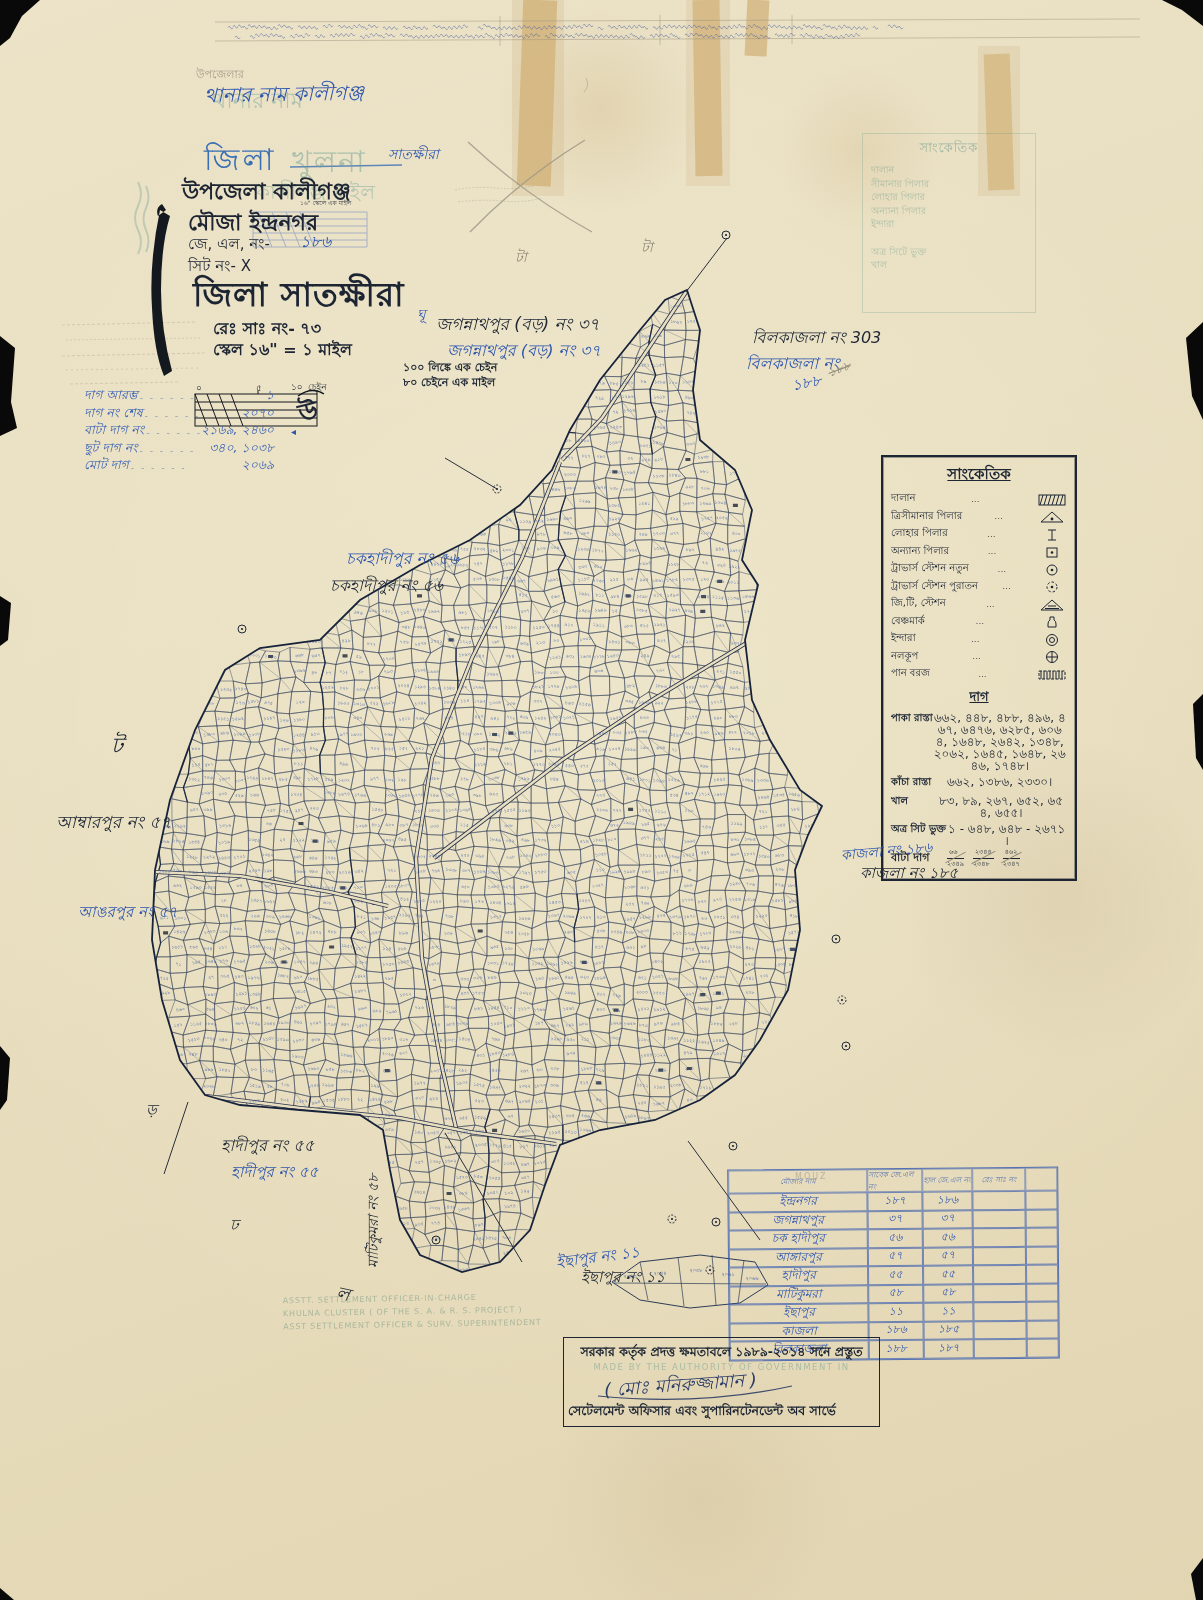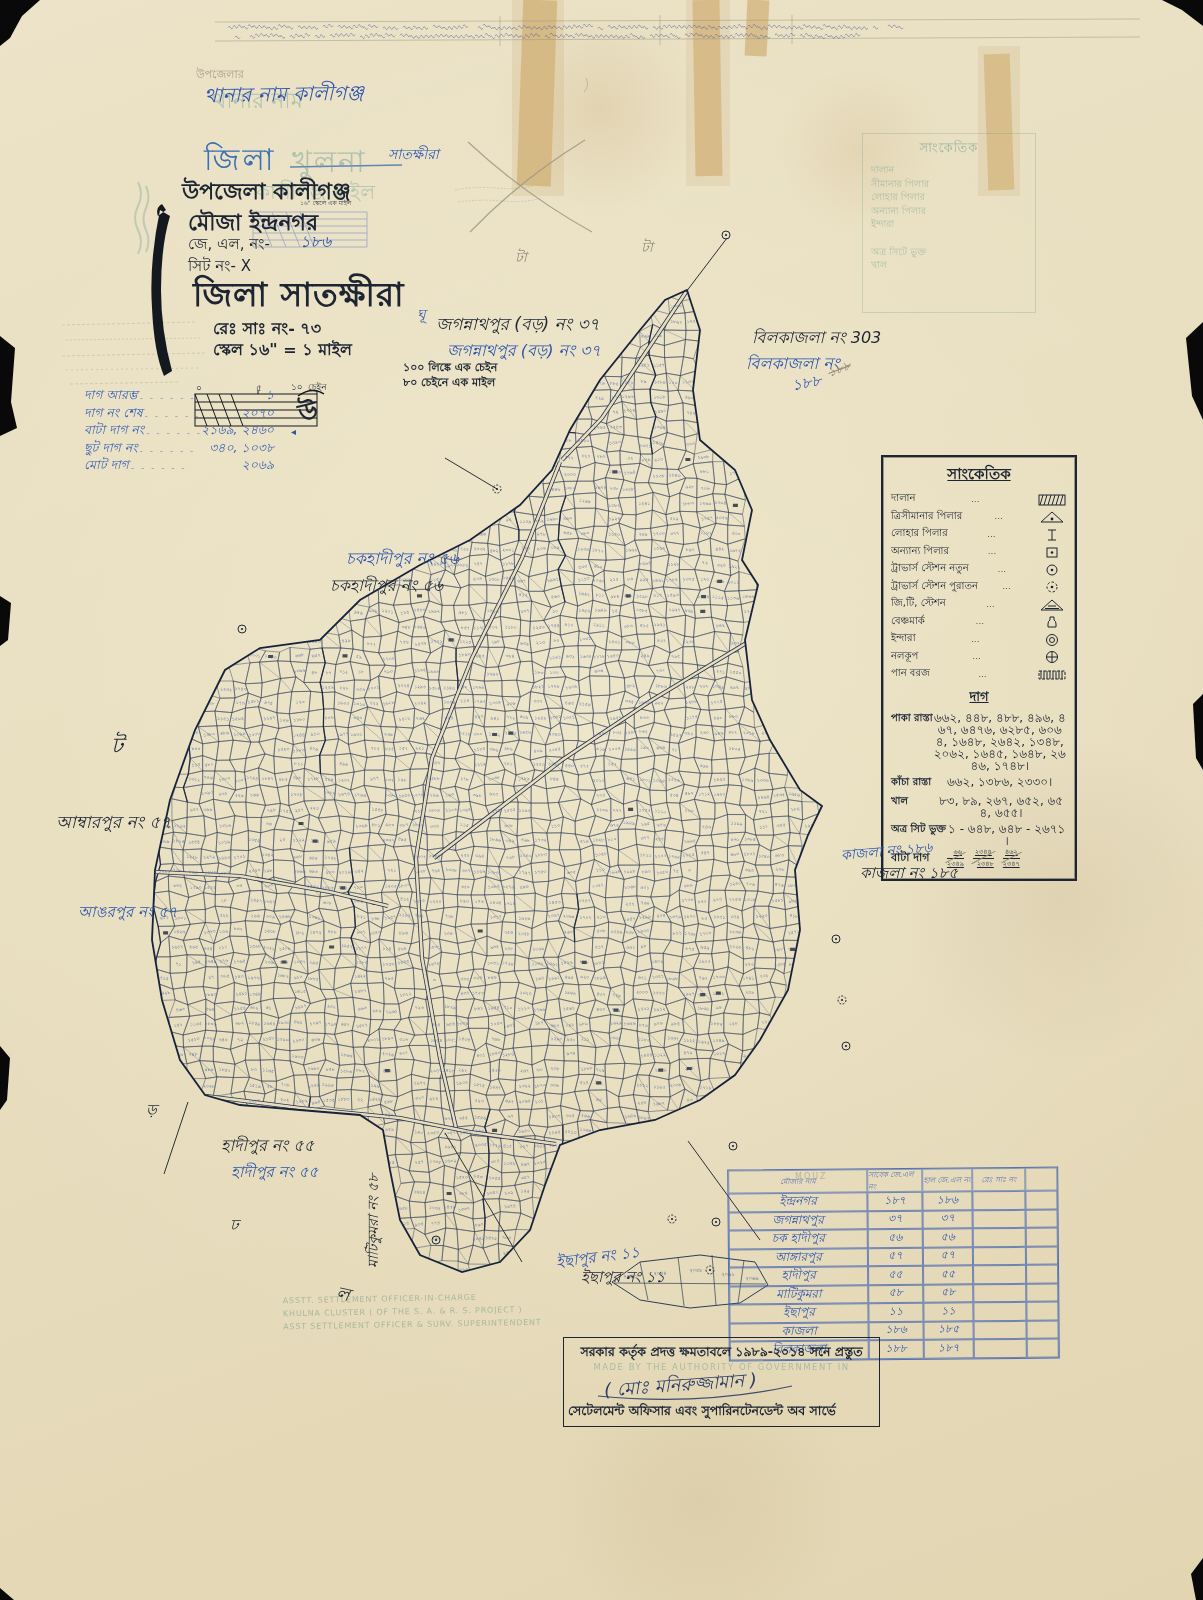--- a/index.html
+++ b/index.html
@@ -67,21 +67,21 @@
   .litem{display:flex;align-items:center;height:17.5px;}
   .litem .lbl{font-size:10px;white-space:nowrap;}
   .litem .dots{flex:1;text-align:center;font-size:9px;opacity:.8;}
   .litem .sym{width:32px;text-align:right;}
   #legend .dagt{text-align:center;font-size:13px;font-weight:bold;text-decoration:underline;margin:4px 0 2px;}
   .drow{display:flex;margin-bottom:2px;}
   .drow .dl{font-size:10px;font-weight:bold;white-space:nowrap;width:56px;}
   .drow .dv{font-size:12px;line-height:12px;padding-top:2px;word-break:break-all;text-align:center;}
   #bata-row{display:flex;margin-top:2px;}
   #bata-row .dl{font-size:11px;font-weight:bold;width:56px;}
-  .frac{display:inline-block;text-align:right;font-size:6.5px;margin-right:9px;position:relative;top:-2px;text-decoration:underline;}
+  .frac{display:inline-block;text-align:left;font-size:6.5px;margin-right:9px;position:relative;top:-2px;}
   .frac .nu{display:block;border-bottom:1px solid #1d2533;padding:0 2px;}
   .frac:after{content:"";position:absolute;left:-3px;right:-3px;top:45%;border-top:1.2px solid #8e8877;transform:rotate(-28deg);}
 
   
   .map-ann{position:absolute;white-space:nowrap;font-style:italic;}
   .map-ann.strike{text-decoration:line-through;}
   .map-ann.vert{transform:rotate(-90deg);transform-origin:0 0;}
 
   
   #mtable{left:728px;top:1168px;transform:rotate(-0.5deg);color:#2f56b0;}

